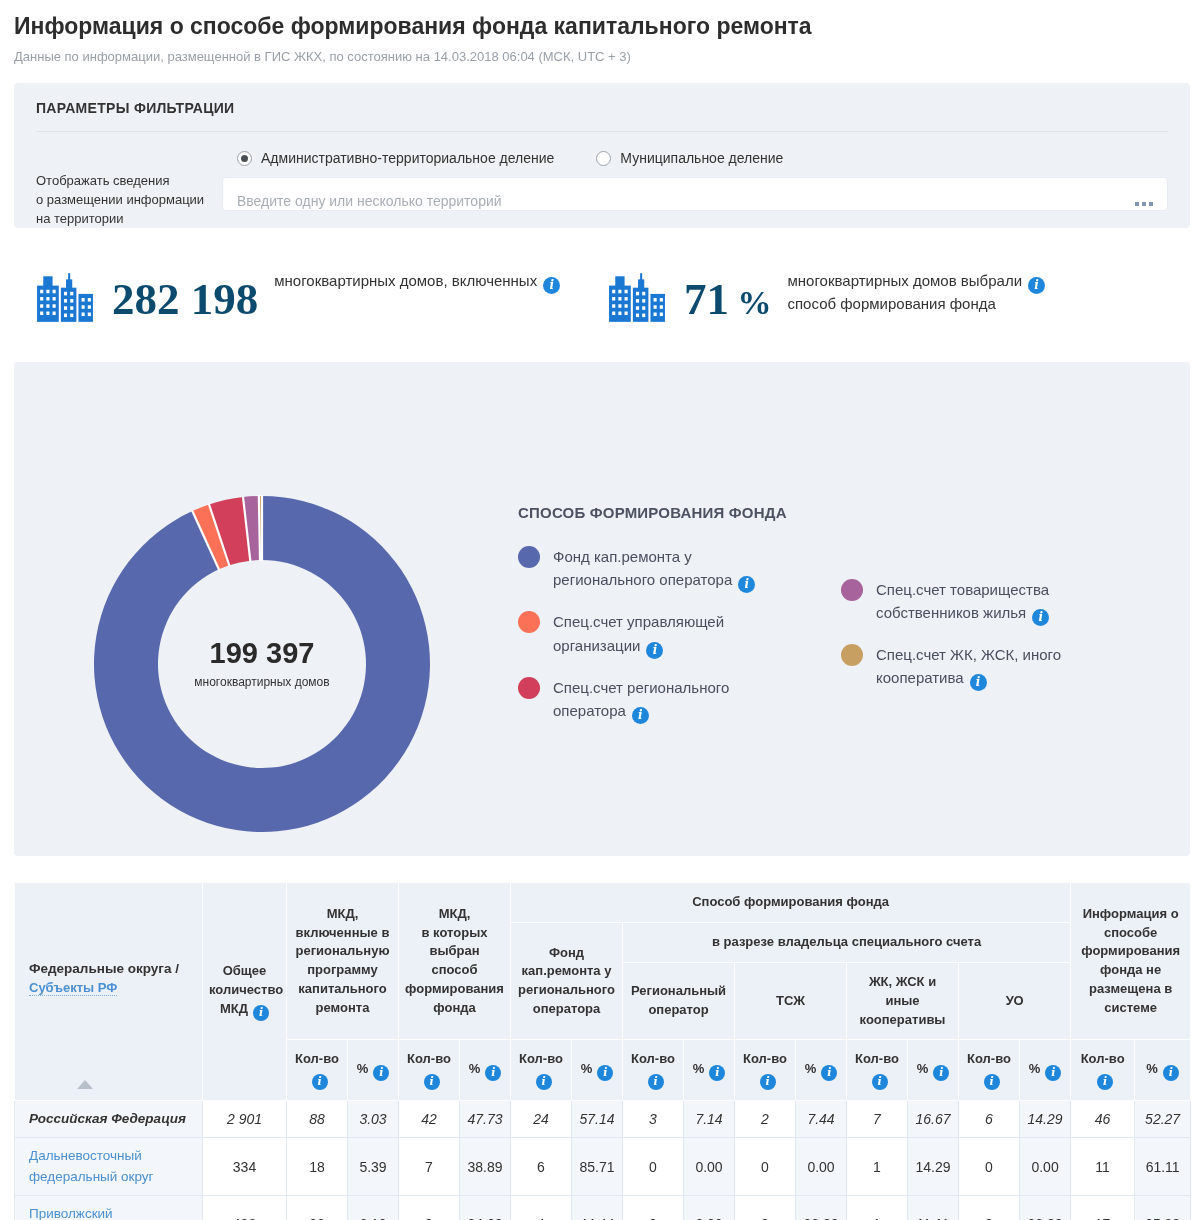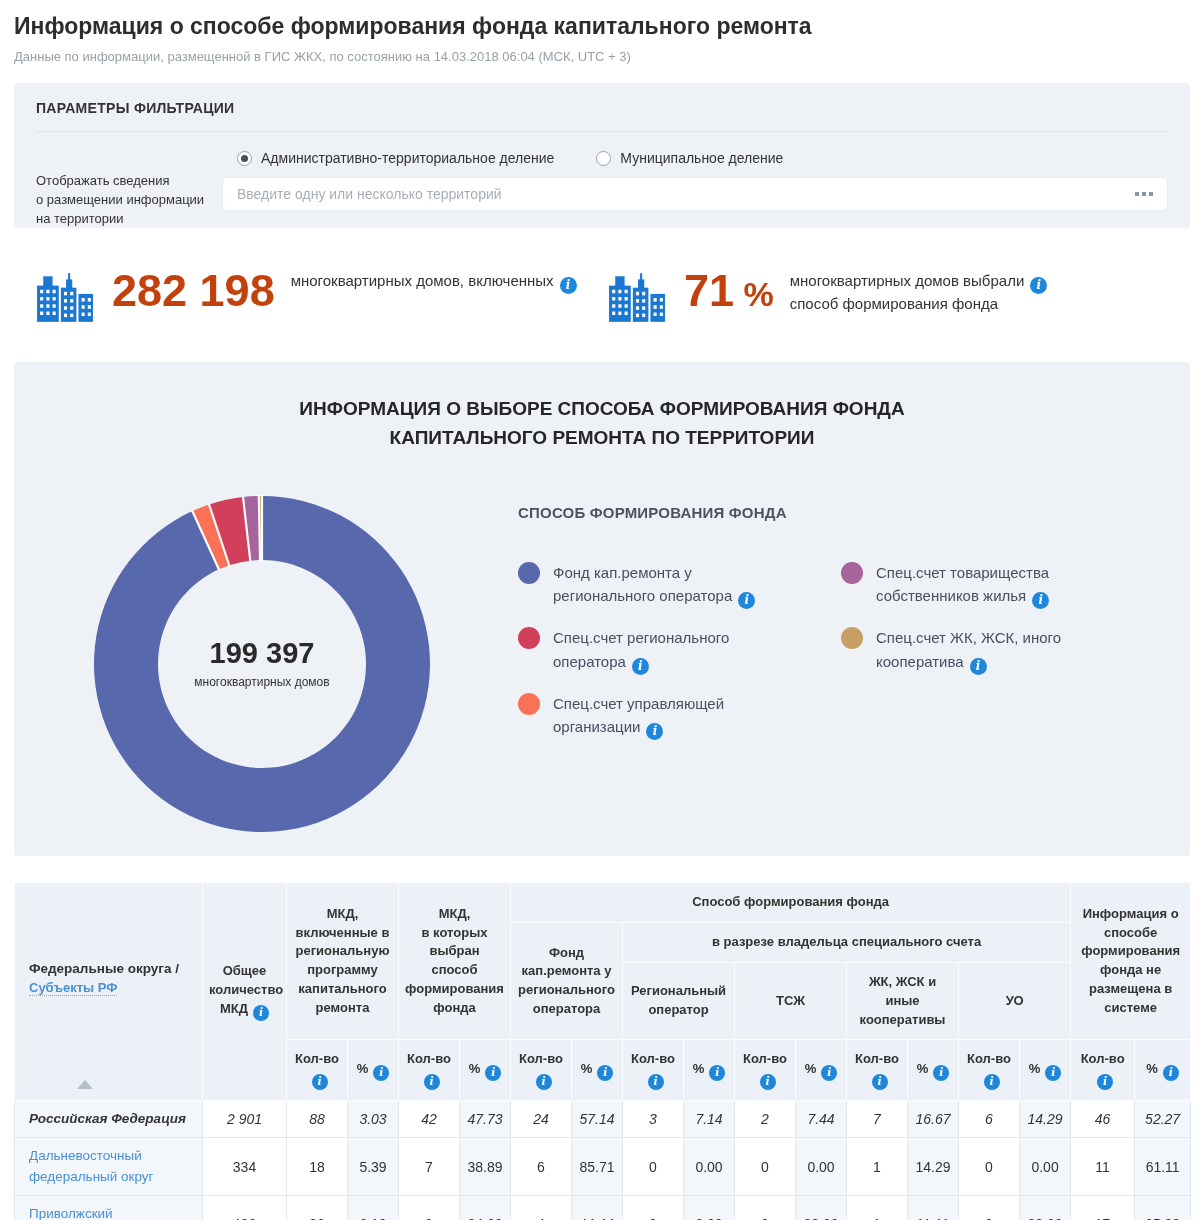--- a/index.html
+++ b/index.html
@@ -18,53 +18,53 @@
   .filter-panel { margin-top:19px; height:145px; padding:17px 22px; }
   .filter-title { font-size:14px; font-weight:bold; color:#333; letter-spacing:.3px; }
   .filter-divider { border:none; border-top:1px solid #dee4ec; margin:15px 0 0; }
   .filter-row { display:flex; margin-top:18px; }
   .filter-label { width:186px; font-size:13px; line-height:1.45; color:#333; white-space:pre-line; padding-top:22px; }
   .filter-controls { flex:1; }
   .radio-row { display:flex; gap:42px; margin:0 0 11px 15px; align-items:center; }
   .radio-option { display:flex; align-items:center; gap:9px; cursor:pointer; font-size:14px; color:#333; }
   .radio { width:15px; height:15px; border-radius:50%; border:1px solid #9aa2ab; background:#fff; position:relative; flex-shrink:0; }
   .radio.selected::after { content:""; position:absolute; left:3px; top:3px; width:7px; height:7px; border-radius:50%; background:#4a4f55; }
-  .territory-box { background:#fff; border:1px solid #e7ecf2; border-radius:4px; height:34px; display:flex; align-items:center; padding:0 12px; }
+  .territory-box { background:#fff; border:1px solid #e7ecf2; border-radius:4px; height:34px; display:flex; align-items:flex-end; padding:0 12px; }
   .territory-box input { border:none; outline:none; flex:1; font-size:14px; font-family:inherit; color:#333; background:transparent; }
   .territory-box input::placeholder { color:#a9aeb6; }
   .ellipsis-icon { display:flex; gap:3px; padding:4px 2px; cursor:pointer; }
   .ellipsis-icon i { width:4px; height:4px; background:#8296ad; display:block; }
 
   
   .stats { display:flex; padding:42px 22px 0; }
   .stat { display:flex; align-items:flex-start; }
   .stat-1 { width:586px; padding-left:14px; }
   .building-icon { width:58px; height:50px; flex-shrink:0; margin-top:2px; }
-  .stat-value { font-size:45px; font-weight:bold; color:#c2410c; line-height:.95; margin:0 16px 0 18px; white-space:nowrap; }
+  .stat-value { font-size:45px; font-weight:bold; color:#0c4a6e; line-height:.95; margin:8px 16px 0 18px; white-space:nowrap;font-family:Liberation Serif, serif; }
   .stat-value .pct { font-size:34px; }
   .stat-desc { font-size:15px; line-height:1.38; color:#333; max-width:295px; margin-top:1px; }
   .stat-desc .rest { display:block; max-width:250px; }
 
   
   .info { display:inline-block; width:17px; height:17px; border-radius:50%; background:#1e87db;
           color:#fff; font:italic bold 12px/17px "DejaVu Serif", serif; text-align:center;
           vertical-align:-3px; margin-left:6px; cursor:pointer; }
   .info.sm { width:16px; height:16px; line-height:16px; font-size:11px; margin-left:5px; }
 
   
   .chart-panel { margin-top:40px; height:494px; position:relative; }
   .chart-title { padding-top:33px; margin:0 auto; max-width:640px; text-align:center;
                  font-size:19px; font-weight:bold; color:#24262b; line-height:1.5; }
   .donut-wrap { position:absolute; left:78px; top:132px; width:340px; height:340px; }
   .donut-center { position:absolute; inset:0; display:flex; flex-direction:column; align-items:center; justify-content:center; text-align:center; pointer-events:none; }
   .donut-center .big { font-size:29px; font-weight:bold; color:#2a2a2a; }
   .donut-center .small { font-size:12px; color:#333; line-height:1.35; width:150px; margin-top:4px; }
   .legend { position:absolute; left:504px; top:142px; right:26px; }
   .legend-title { font-size:15px; font-weight:bold; color:#4c5261; letter-spacing:.2px; }
-  .legend-cols { display:flex; margin-top:40px; }
+  .legend-cols { display:flex; margin-top:24px;align-items:center; }
   .legend-col { width:340px; }
   .legend-item { display:flex; margin-bottom:17px; }
   .legend-dot { width:22px; height:22px; border-radius:50%; flex-shrink:0; margin:1px 13px 0 0; }
   .legend-text { font-size:15px; color:#4a4f5e; line-height:1.55; max-width:240px; }
 
   
   table { border-collapse:collapse; table-layout:fixed; margin:26px 14px 0; width:1176px; }
   thead th { background:#ecf1f7; border:1px solid #fdfdfe; font-size:13px; font-weight:bold; color:#333;
              text-align:center; vertical-align:middle; padding:10px 6px; line-height:1.45; }
   th.pre { white-space:pre-line; }
@@ -204,21 +204,20 @@
     </svg>
     <div class="stat-value"><span>71</span><span class="pct"> %</span></div>
     <div class="stat-desc">
       <span>многоквартирных домов выбрали</span><span class="info">i</span>
       <span class="rest">способ формирования фонда</span>
     </div>
   </div>
 </section>
 
 <section class="panel chart-panel">
-  <h2 class="chart-title">ИНФОРМАЦИЯ О ВЫБОРЕ СПОСОБА ФОРМИРОВАНИЯ ФОНДА КАПИТАЛЬНОГО РЕМОНТА ПО ТЕРРИТОРИИ</h2>
   <div class="donut-wrap">
     <svg id="donut-svg" width="340" height="340" viewBox="0 0 340 340">
         <path fill="#5868ad" d="M170.00,2.00 A168,168 0 1 1 100.38,17.10 L126.90,75.35 A104,104 0 1 0 170.00,66.00 Z"></path>
         <path fill="#fa7158" d="M100.38,17.10 A168,168 0 0 1 117.08,10.55 L137.24,71.29 A104,104 0 0 0 126.90,75.35 Z"></path>
         <path fill="#d23f5b" d="M117.08,10.55 A168,168 0 0 1 151.04,3.07 L158.26,66.66 A104,104 0 0 0 137.24,71.29 Z"></path>
         <path fill="#a7639b" d="M151.04,3.07 A168,168 0 0 1 166.83,2.03 L168.04,66.02 A104,104 0 0 0 158.26,66.66 Z"></path>
         <path fill="#c89f63" d="M166.83,2.03 A168,168 0 0 1 170.00,2.00 L170.00,66.00 A104,104 0 0 0 168.04,66.02 Z"></path>
         <line x1="170.00" y1="67.00" x2="170.00" y2="1.00" stroke="#fdfdfd" stroke-width="2.2"></line>
         <line x1="127.32" y1="76.26" x2="99.97" y2="16.19" stroke="#fdfdfd" stroke-width="2.2"></line>
         <line x1="137.56" y1="72.24" x2="116.77" y2="9.60" stroke="#fdfdfd" stroke-width="2.2"></line>
@@ -232,26 +231,26 @@
   </div>
   <div class="legend">
     <div class="legend-title">СПОСОБ ФОРМИРОВАНИЯ ФОНДА</div>
     <div class="legend-cols" id="legend-cols">
         <div class="legend-col">
           <div class="legend-item">
             <span class="legend-dot" style="background: rgb(88, 104, 173);"></span>
             <span class="legend-text">Фонд кап.ремонта у регионального оператора<span class="info">i</span></span>
           </div>
           <div class="legend-item">
+            <span class="legend-dot" style="background: rgb(250, 113, 88);"></span>
+            <span class="legend-text">Спец.счет управляющей организации<span class="info">i</span></span>
+          </div>
+          <div class="legend-item">
             <span class="legend-dot" style="background: rgb(210, 63, 91);"></span>
             <span class="legend-text">Спец.счет регионального оператора<span class="info">i</span></span>
-          </div>
-          <div class="legend-item">
-            <span class="legend-dot" style="background: rgb(250, 113, 88);"></span>
-            <span class="legend-text">Спец.счет управляющей организации<span class="info">i</span></span>
           </div>
         </div>
         <div class="legend-col">
           <div class="legend-item">
             <span class="legend-dot" style="background: rgb(167, 99, 155);"></span>
             <span class="legend-text">Спец.счет товарищества собственников жилья<span class="info">i</span></span>
           </div>
           <div class="legend-item">
             <span class="legend-dot" style="background: rgb(200, 159, 99);"></span>
             <span class="legend-text">Спец.счет ЖК, ЖСК, иного кооператива<span class="info">i</span></span>

